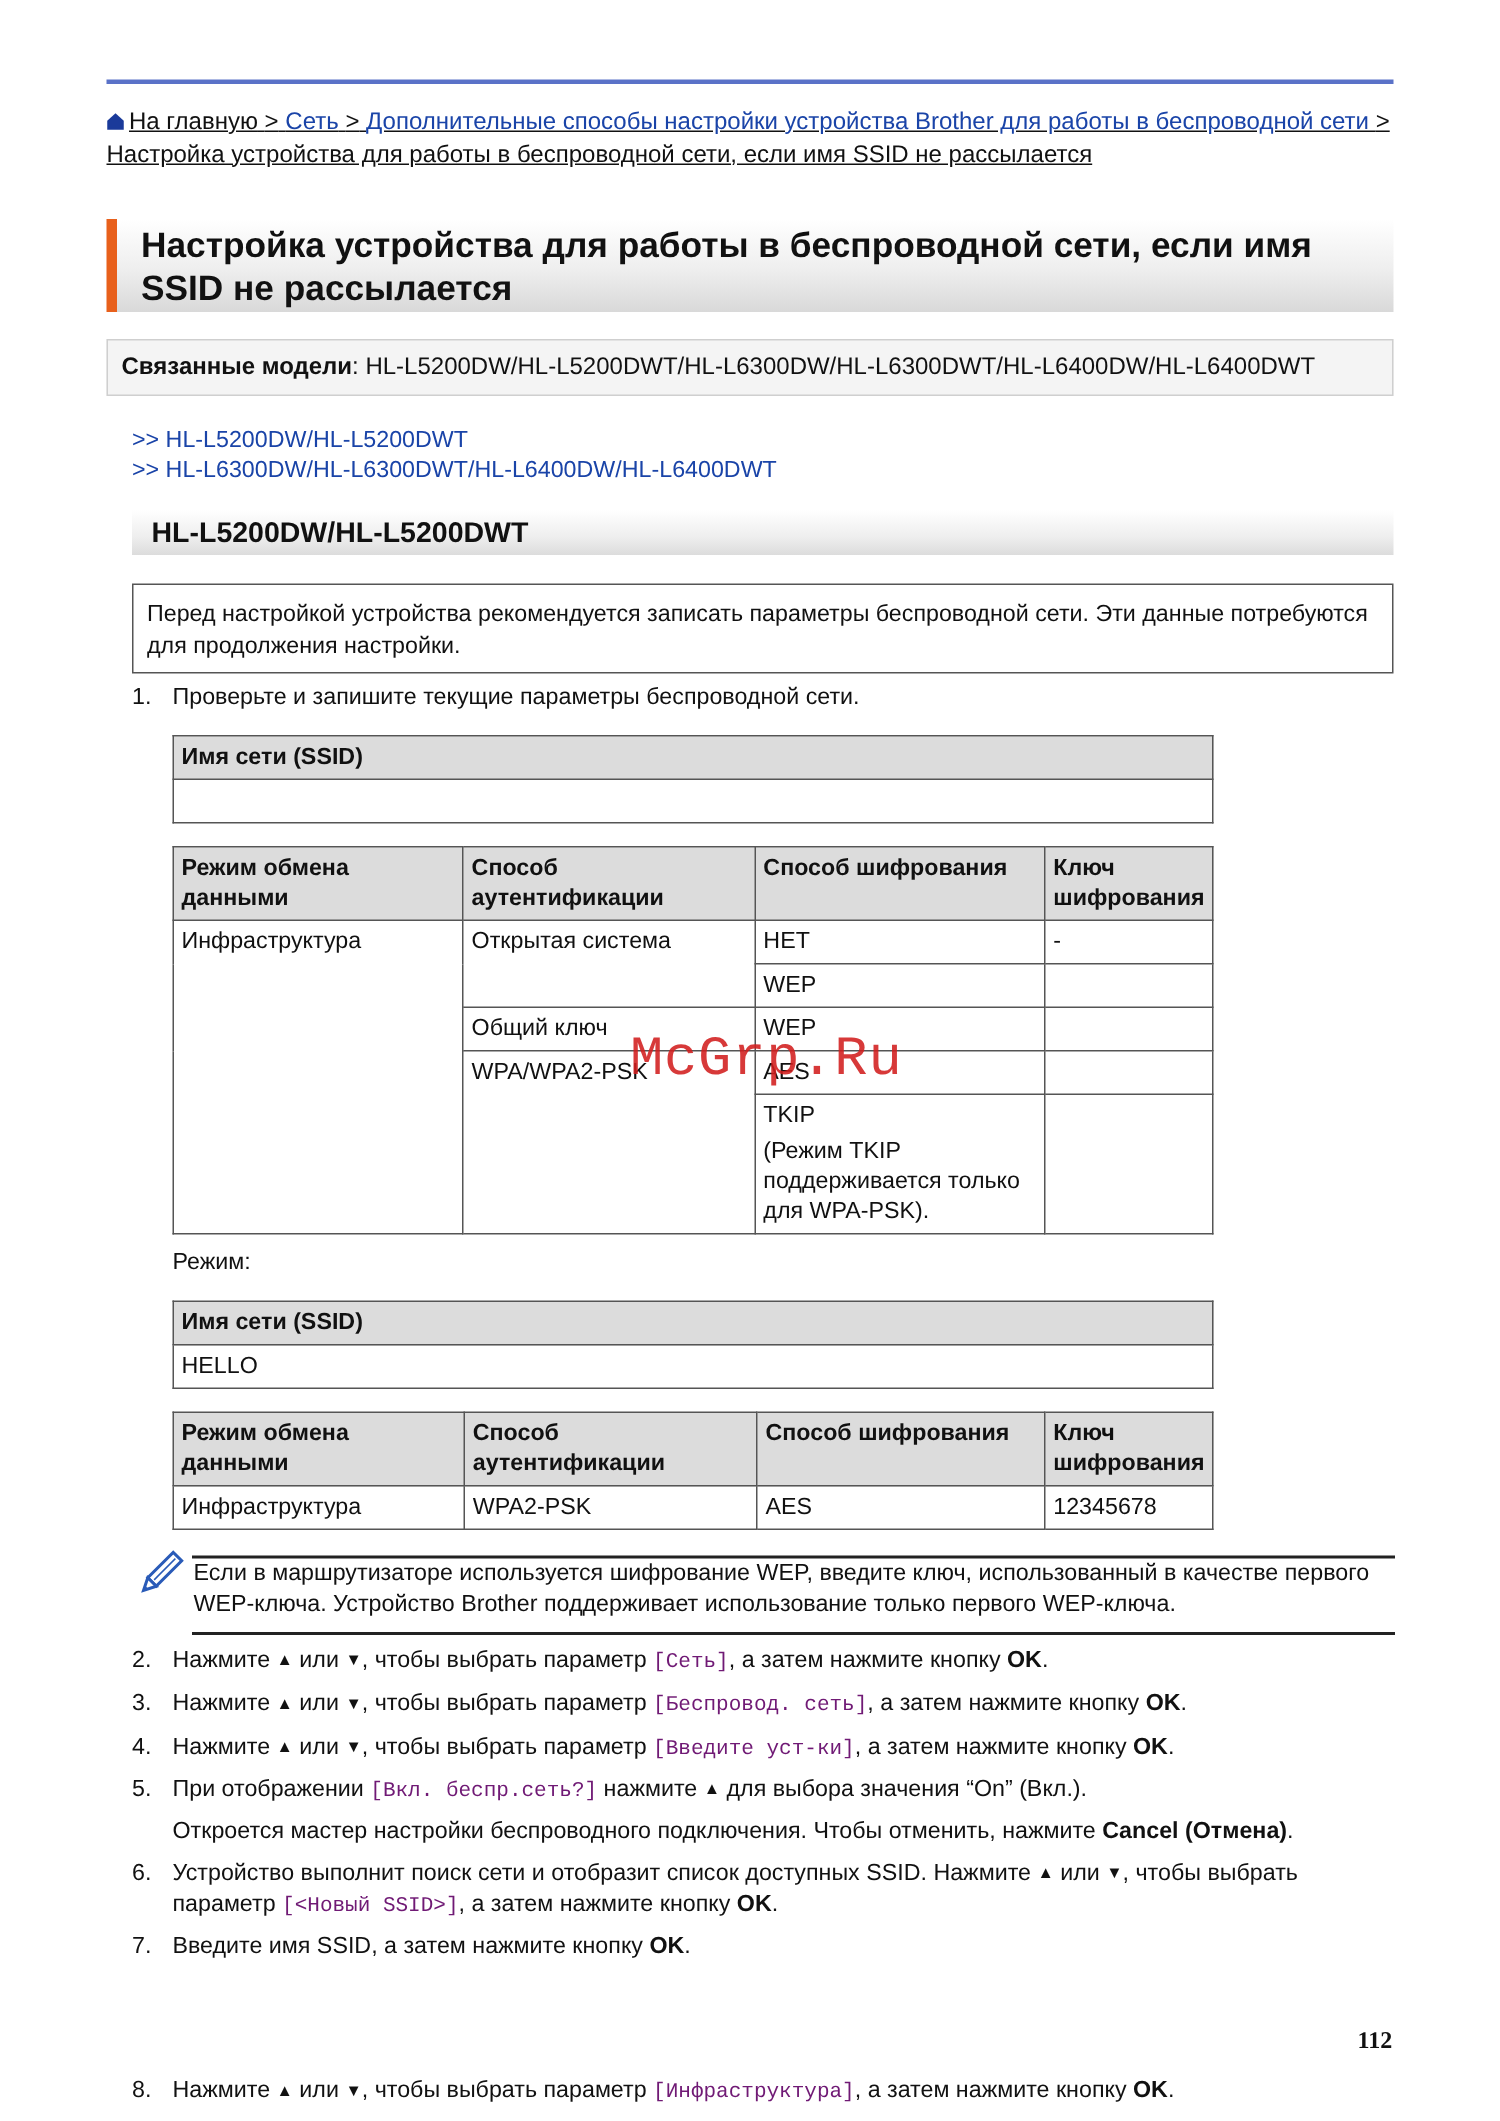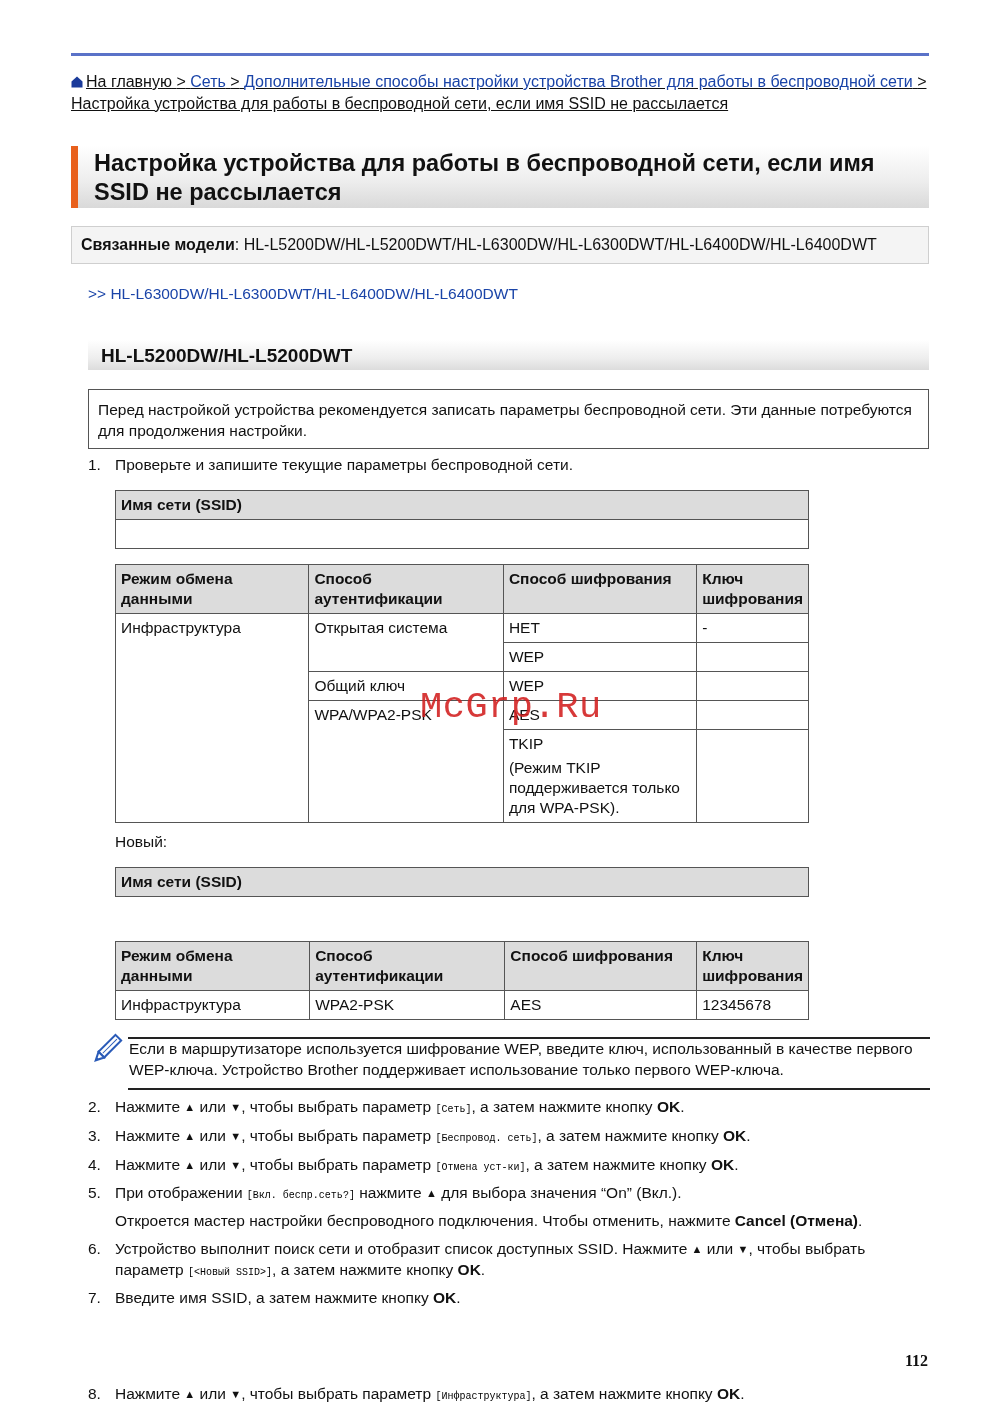--- a/index.html
+++ b/index.html
@@ -13,21 +13,21 @@
   .related { position: absolute; left: 71px; top: 226px; width: 858px; height: 38px; background: #f4f4f4; border: 1px solid #cfcfcf; box-sizing: border-box; padding: 9px 0 16px 9px; font-size: 16px; }
   .related b { font-weight: bold; }
   .links { position: absolute; left: 88px; top: 284px; line-height: 19.5px; font-size: 15.5px; }
   .links a { color: #1a44a8; text-decoration: none; display: block; }
   .section-head { position: absolute; left: 88px; top: 340px; width: 841px; height: 30px; background: linear-gradient(180deg, #ffffff 0%, #eeeeee 60%, #dcdcdc 100%); }
   .section-head h2 { margin: 0; padding: 3px 0 0 13px; font-size: 19px; font-weight: bold; line-height: 26px; }
   .notebox { position: absolute; left: 88px; top: 389px; width: 841px; height: 60px; border: 1px solid #555; box-sizing: border-box; padding: 10px 0 0 9px; line-height: 20.5px; }
   .step { position: absolute; left: 88px; line-height: 20.5px; }
   .step .num { display: inline-block; width: 27px; }
   .step .body { display: inline-block; vertical-align: top; }
-  .mono { font-family: "Liberation Mono", monospace; color: #000000; font-size: 10px; }
+  .mono { font-family: "Liberation Mono", monospace; color: #701a75; font-size: 14px; }
   .sub { position: absolute; left: 115px; line-height: 20.5px; }
   table.t { position: absolute; left: 115px; width: 694px; border-collapse: collapse; font-size: 15.5px; }
   table.t td, table.t th { border: 1px solid #555; text-align: left; vertical-align: top; padding: 4px 5px 3px 5px; line-height: 20px; }
   table.t th { background: #dcdcdc; font-weight: bold; }
   .note { position: absolute; left: 90px; top: 1032px; width: 840px; }
   .note .pencil { position: absolute; left: 0; top: 0; width: 34px; height: 34px; }
   .note .txt { position: absolute; left: 38px; top: 5px; width: 801px; border-top: 2px solid #222; border-bottom: 2px solid #222; padding: 0 0 6px 1px; line-height: 20.5px; height: 43px; }
   .tri { font-size: 11px; vertical-align: 1px; }
   .page-num { position: absolute; left: 905px; top: 1352px; font-family: "Liberation Serif", serif; font-weight: bold; font-size: 16px; }
   .watermark { position: absolute; left: 420px; top: 686px; font-size: 37px; color: rgba(210,30,30,0.88); font-family: Liberation Mono, monospace; letter-spacing: 0.5px; }
@@ -49,20 +49,21 @@
   <span>Настройка устройства для работы в беспроводной сети, если имя SSID не рассылается</span>
 </div>
 
 <div class="title-block">
   <h1>Настройка устройства для работы в беспроводной сети, если имя SSID не рассылается</h1>
 </div>
 
 <div class="related"><b>Связанные модели</b><span>: HL-L5200DW/HL-L5200DWT/HL-L6300DW/HL-L6300DWT/HL-L6400DW/HL-L6400DWT</span></div>
 
 <div class="links">
+  <a>&gt;&gt; HL-L5200DW/HL-L5200DWT</a>
   <a>&gt;&gt; HL-L6300DW/HL-L6300DWT/HL-L6400DW/HL-L6400DWT</a>
 </div>
 
 <div class="section-head">
   <h2>HL-L5200DW/HL-L5200DWT</h2>
 </div>
 
 <div class="notebox">Перед настройкой устройства рекомендуется записать параметры беспроводной сети. Эти данные потребуются для продолжения настройки.</div>
 
 <div class="step" style="top:455px">
@@ -117,26 +118,29 @@
   <tr style="height:93px">
     <td>
       <div style="margin-bottom:4px">TKIP</div>
       <div>(Режим TKIP поддерживается только для WPA-PSK).</div>
     </td>
     <td></td>
   </tr>
 </tbody>
   </table>
 
-<div class="sub" style="top:832px">Новый:</div>
+<div class="sub" style="top:832px">Режим:</div>
 
 <table class="t" style="top:867px">
   <tbody>
       <tr>
         <th style="height:21px">Имя сети (SSID)</th>
+      </tr>
+  <tr>
+        <td style="height:21px">HELLO</td>
       </tr>
 </tbody>
   </table>
 
 <table class="t" style="top:941px">
   <colgroup>
       <col style="width:203px">
       <col style="width:203px">
       <col style="width:203px">
       <col>
@@ -171,21 +175,21 @@
 
 <div class="step" style="top:1097px">
   <span class="num">2.</span><span class="body"><span>Нажмите</span> <span class="tri">▲</span> <span>или</span> <span class="tri">▼</span><span>, чтобы выбрать параметр</span> <span class="mono">[Сеть]</span><span>, а затем нажмите кнопку</span> <b>OK</b><span>.</span></span>
 </div>
 
 <div class="step" style="top:1126px">
   <span class="num">3.</span><span class="body"><span>Нажмите</span> <span class="tri">▲</span> <span>или</span> <span class="tri">▼</span><span>, чтобы выбрать параметр</span> <span class="mono">[Беспровод. сеть]</span><span>, а затем нажмите кнопку</span> <b>OK</b><span>.</span></span>
 </div>
 
 <div class="step" style="top:1155px">
-  <span class="num">4.</span><span class="body"><span>Нажмите</span> <span class="tri">▲</span> <span>или</span> <span class="tri">▼</span><span>, чтобы выбрать параметр</span> <span class="mono">[Отмена уст-ки]</span><span>, а затем нажмите кнопку</span> <b>OK</b><span>.</span></span>
+  <span class="num">4.</span><span class="body"><span>Нажмите</span> <span class="tri">▲</span> <span>или</span> <span class="tri">▼</span><span>, чтобы выбрать параметр</span> <span class="mono">[Введите уст-ки]</span><span>, а затем нажмите кнопку</span> <b>OK</b><span>.</span></span>
 </div>
 
 <div class="step" style="top:1183px">
   <span class="num">5.</span><span class="body"><span>При отображении</span> <span class="mono">[Вкл. беспр.сеть?]</span> <span>нажмите</span> <span class="tri">▲</span> <span>для выбора значения “On” (Вкл.).</span></span>
 </div>
 
 <div class="sub" style="top:1211px">
   <span>Откроется мастер настройки беспроводного подключения. Чтобы отменить, нажмите</span> <b>Cancel (Отмена)</b><span>.</span>
 </div>
 

